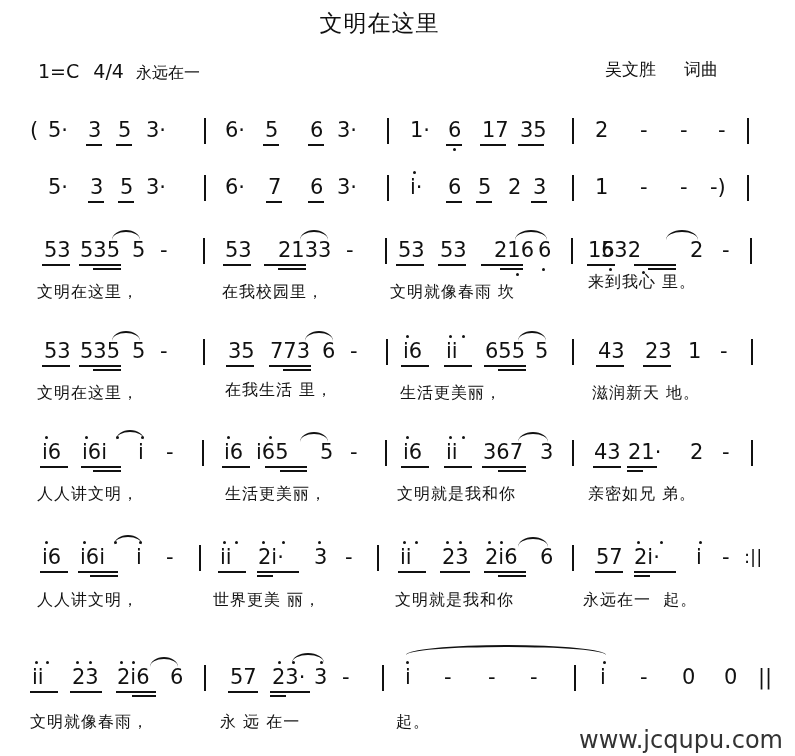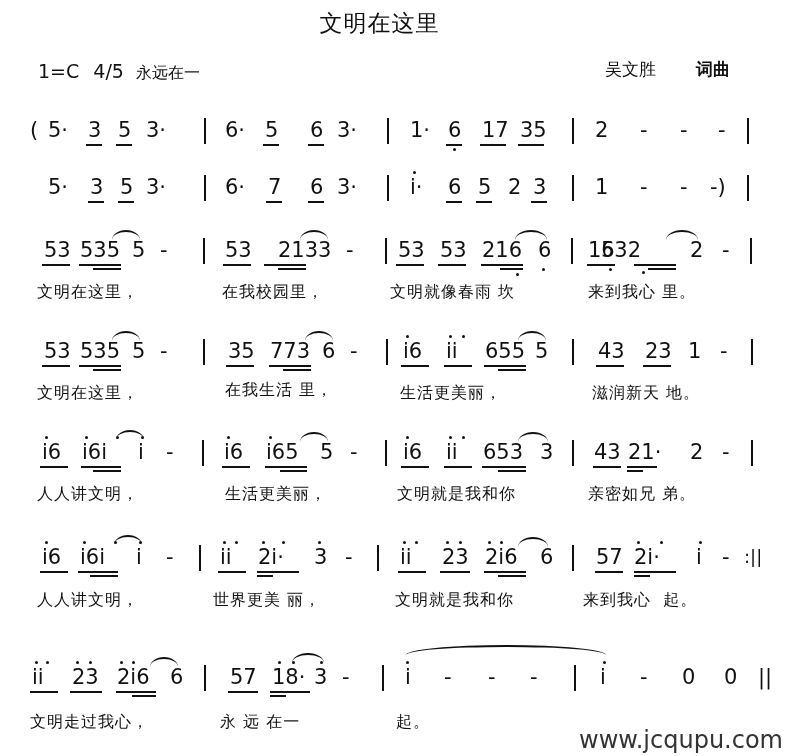--- a/index.html
+++ b/index.html
@@ -3,37 +3,37 @@
 <meta charset="utf-8">
 <style>
   html, body { margin: 0; padding: 0; background: #ffffff; }
   body { width: 795px; height: 756px; position: relative; overflow: hidden; color: #111; font-family: "DejaVu Sans", sans-serif; }
   .abs { position: absolute; }
   .title { left: 0; width: 795px; top: 8px; text-align: center; font-size: 23px; letter-spacing: 1px; }
   .title span { position: relative; left: -18px; }
   .key { left: 38px; top: 60px; font-size: 19px; }
   .key .tempo { font-size: 16px; margin-left: 6px; }
   .author { left: 605px; top: 58px; font-size: 17px; }
-  .author .role { margin-left: 40px; font-weight: bold; }
+  .author .role { margin-left: 28px; }
   .row { position: absolute; left: 0; width: 795px; height: 40px; }
   .n { position: absolute; font-size: 21px; line-height: 24px; top: 0; text-align: center; }
   .ul { position: absolute; height: 2px; background: #111; }
   .dot { position: absolute; width: 3px; height: 3px; border-radius: 50%; background: #111; }
   .bar { position: absolute; width: 2px; height: 26px; background: #111; top: 0; }
   .tie { position: absolute; border-top: 2px solid #111; border-radius: 50% 50% 0 0 / 100% 100% 0 0; height: 8px; }
   .lyric { position: absolute; font-size: 16px; letter-spacing: 1px; white-space: pre; }
   .watermark { right: 12px; bottom: 2px; font-size: 24px; color: #333; font-family: "DejaVu Sans", sans-serif; }
 </style>
 </head>
 <body>
 
 <div class="abs title"><span>文明在这里</span></div>
 <div class="abs key">
   <span>1=C</span>
-  <span style="margin-left:8px">4/5</span>
+  <span style="margin-left:8px">4/4</span>
   <span class="tempo">永远在一</span>
 </div>
 <div class="abs author">
   <span>吴文胜</span><span class="role">词曲</span>
 </div>
 
 <div class="row" style="top:118px">
   <span class="n" style="left:30px">(</span>
   <span class="n" style="left:48px">5·</span>
   <span class="n" style="left:88px">3</span>
@@ -113,21 +113,21 @@
   <div class="ul" style="left:264px;top:26px;width:42px"></div>
   <div class="ul" style="left:278px;top:30px;width:28px"></div>
   <div class="tie" style="left:300px;top:-8px;width:28px"></div>
   <span class="n" style="left:318px">3</span>
   <span class="n" style="left:346px">-</span>
   <div class="bar" style="left:385px"></div>
   <span class="n" style="left:398px">53</span>
   <div class="ul" style="left:396px;top:26px;width:28px"></div>
   <span class="n" style="left:440px">53</span>
   <div class="ul" style="left:438px;top:26px;width:28px"></div>
-  <span class="n" style="left:482px">216</span>
+  <span class="n" style="left:494px">216</span>
   <div class="ul" style="left:481px;top:26px;width:42px"></div>
   <div class="ul" style="left:500px;top:30px;width:23px"></div>
   <div class="dot" style="left:516px;top:35px"></div>
   <div class="tie" style="left:515px;top:-8px;width:32px"></div>
   <span class="n" style="left:538px">6</span>
   <div class="dot" style="left:542px;top:30px"></div>
   <div class="bar" style="left:571px"></div>
   <span class="n" style="left:588px">16</span>
   <div class="ul" style="left:587px;top:26px;width:28px"></div>
   <div class="dot" style="left:609px;top:30px"></div>
@@ -136,21 +136,21 @@
   <div class="ul" style="left:648px;top:30px;width:28px"></div>
   <div class="dot" style="left:642px;top:33px"></div>
   <div class="tie" style="left:666px;top:-8px;width:32px"></div>
   <span class="n" style="left:690px">2</span>
   <span class="n" style="left:722px">-</span>
   <div class="bar" style="left:750px"></div>
 </div>
 <div class="lyric" style="left:37px;top:282px">文明在这里，</div>
 <div class="lyric" style="left:222px;top:282px">在我校园里，</div>
 <div class="lyric" style="left:390px;top:282px">文明就像春雨 坎</div>
-<div class="lyric" style="left:588px;top:282px">来到我心 里。</div>
+<div class="lyric" style="left:588px;top:272px">来到我心 里。</div>
 
 <div class="row" style="top:339px">
   <span class="n" style="left:44px">53</span>
   <div class="ul" style="left:42px;top:26px;width:28px"></div>
   <span class="n" style="left:80px">535</span>
   <div class="ul" style="left:79px;top:26px;width:42px"></div>
   <div class="ul" style="left:93px;top:30px;width:28px"></div>
   <div class="tie" style="left:112px;top:-8px;width:28px"></div>
   <span class="n" style="left:132px">5</span>
   <span class="n" style="left:160px">-</span>
@@ -200,36 +200,36 @@
   <div class="ul" style="left:81px;top:26px;width:40px"></div>
   <div class="ul" style="left:93px;top:30px;width:28px"></div>
   <div class="tie" style="left:116px;top:-10px;width:28px"></div>
   <span class="n" style="left:138px">i</span>
   <div class="dot" style="left:141px;top:-4px"></div>
   <span class="n" style="left:166px">-</span>
   <div class="bar" style="left:202px"></div>
   <span class="n" style="left:224px">i6</span>
   <div class="dot" style="left:227px;top:-4px"></div>
   <div class="ul" style="left:222px;top:26px;width:28px"></div>
-  <span class="n" style="left:266px">i65</span>
+  <span class="n" style="left:256px">i65</span>
   <div class="dot" style="left:269px;top:-4px"></div>
   <div class="ul" style="left:265px;top:26px;width:42px"></div>
   <div class="ul" style="left:280px;top:30px;width:27px"></div>
   <div class="tie" style="left:300px;top:-8px;width:28px"></div>
   <span class="n" style="left:320px">5</span>
   <span class="n" style="left:350px">-</span>
   <div class="bar" style="left:385px"></div>
   <span class="n" style="left:403px">i6</span>
   <div class="dot" style="left:406px;top:-4px"></div>
   <div class="ul" style="left:401px;top:26px;width:28px"></div>
   <span class="n" style="left:446px">ii</span>
   <div class="dot" style="left:449px;top:-4px"></div>
   <div class="dot" style="left:462px;top:-4px"></div>
   <div class="ul" style="left:444px;top:26px;width:28px"></div>
-  <span class="n" style="left:483px">653</span>
+  <span class="n" style="left:483px">367</span>
   <div class="ul" style="left:482px;top:26px;width:44px"></div>
   <div class="ul" style="left:498px;top:30px;width:28px"></div>
   <div class="tie" style="left:518px;top:-8px;width:30px"></div>
   <span class="n" style="left:540px">3</span>
   <div class="bar" style="left:572px"></div>
   <span class="n" style="left:594px">43</span>
   <div class="ul" style="left:593px;top:26px;width:28px"></div>
   <span class="n" style="left:628px">21·</span>
   <div class="ul" style="left:627px;top:26px;width:30px"></div>
   <div class="ul" style="left:627px;top:30px;width:16px"></div>
@@ -293,42 +293,42 @@
   <div class="ul" style="left:634px;top:26px;width:42px"></div>
   <div class="ul" style="left:634px;top:30px;width:16px"></div>
   <span class="n" style="left:696px">i</span>
   <div class="dot" style="left:699px;top:-4px"></div>
   <span class="n" style="left:722px">-</span>
   <span class="n" style="left:744px;font-size:18px">:||</span>
 </div>
 <div class="lyric" style="left:37px;top:590px">人人讲文明，</div>
 <div class="lyric" style="left:213px;top:590px">世界更美 丽，</div>
 <div class="lyric" style="left:395px;top:590px">文明就是我和你</div>
-<div class="lyric" style="left:583px;top:590px">来到我心  起。</div>
+<div class="lyric" style="left:583px;top:590px">永远在一  起。</div>
 
 <div class="row" style="top:665px">
   <span class="n" style="left:32px">ii</span>
   <div class="dot" style="left:35px;top:-4px"></div>
   <div class="dot" style="left:46px;top:-4px"></div>
   <div class="ul" style="left:30px;top:26px;width:28px"></div>
   <span class="n" style="left:72px">23</span>
   <div class="dot" style="left:76px;top:-4px"></div>
   <div class="dot" style="left:89px;top:-4px"></div>
   <div class="ul" style="left:70px;top:26px;width:32px"></div>
   <span class="n" style="left:117px">2i6</span>
   <div class="dot" style="left:120px;top:-4px"></div>
   <div class="dot" style="left:132px;top:-4px"></div>
   <div class="ul" style="left:116px;top:26px;width:40px"></div>
   <div class="ul" style="left:132px;top:30px;width:24px"></div>
   <div class="tie" style="left:150px;top:-8px;width:28px"></div>
   <span class="n" style="left:170px">6</span>
   <div class="bar" style="left:204px"></div>
   <span class="n" style="left:230px">57</span>
   <div class="ul" style="left:228px;top:26px;width:30px"></div>
-  <span class="n" style="left:272px">18·</span>
+  <span class="n" style="left:272px">23·</span>
   <div class="dot" style="left:278px;top:-4px"></div>
   <div class="dot" style="left:292px;top:-4px"></div>
   <div class="ul" style="left:270px;top:26px;width:40px"></div>
   <div class="ul" style="left:270px;top:30px;width:16px"></div>
   <div class="tie" style="left:292px;top:-12px;width:32px"></div>
   <span class="n" style="left:314px">3</span>
   <div class="dot" style="left:320px;top:-4px"></div>
   <span class="n" style="left:342px">-</span>
   <div class="bar" style="left:382px"></div>
   <div class="tie" style="left:406px;top:-20px;width:200px;height:8px"></div>
@@ -338,17 +338,17 @@
   <span class="n" style="left:488px">-</span>
   <span class="n" style="left:530px">-</span>
   <div class="bar" style="left:574px"></div>
   <span class="n" style="left:600px">i</span>
   <div class="dot" style="left:603px;top:-4px"></div>
   <span class="n" style="left:640px">-</span>
   <span class="n" style="left:682px">0</span>
   <span class="n" style="left:724px">0</span>
   <span class="n" style="left:758px">||</span>
 </div>
-<div class="lyric" style="left:30px;top:712px">文明走过我心，</div>
+<div class="lyric" style="left:30px;top:712px">文明就像春雨，</div>
 <div class="lyric" style="left:220px;top:712px">永 远 在一</div>
 <div class="lyric" style="left:396px;top:712px">起。</div>
 
 <div class="abs watermark">www.jcqupu.com</div>
 
 </body></html>

